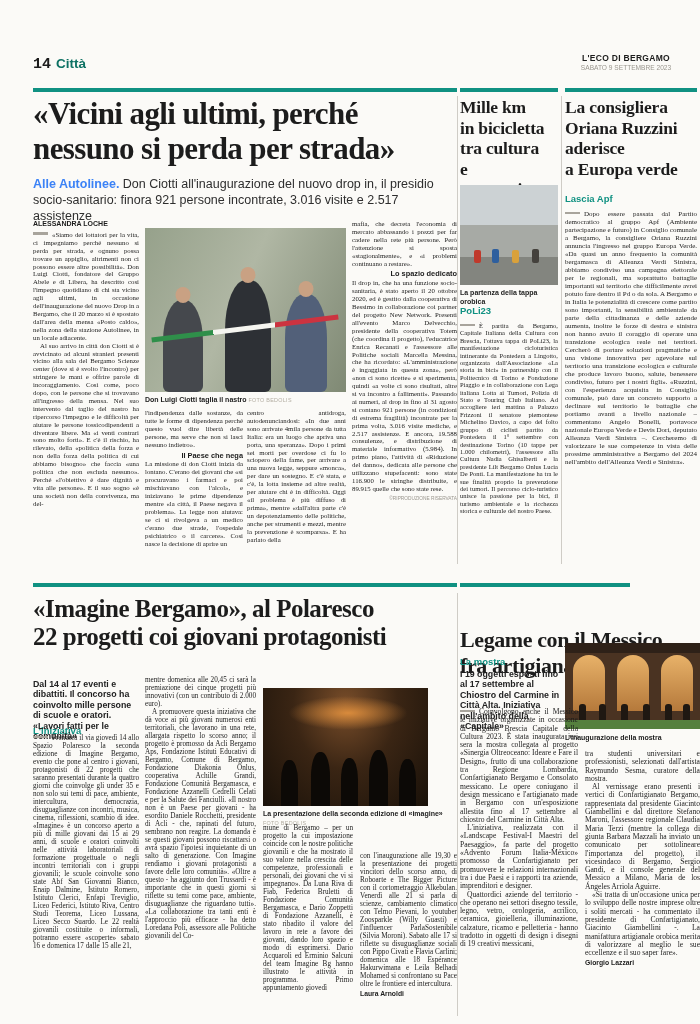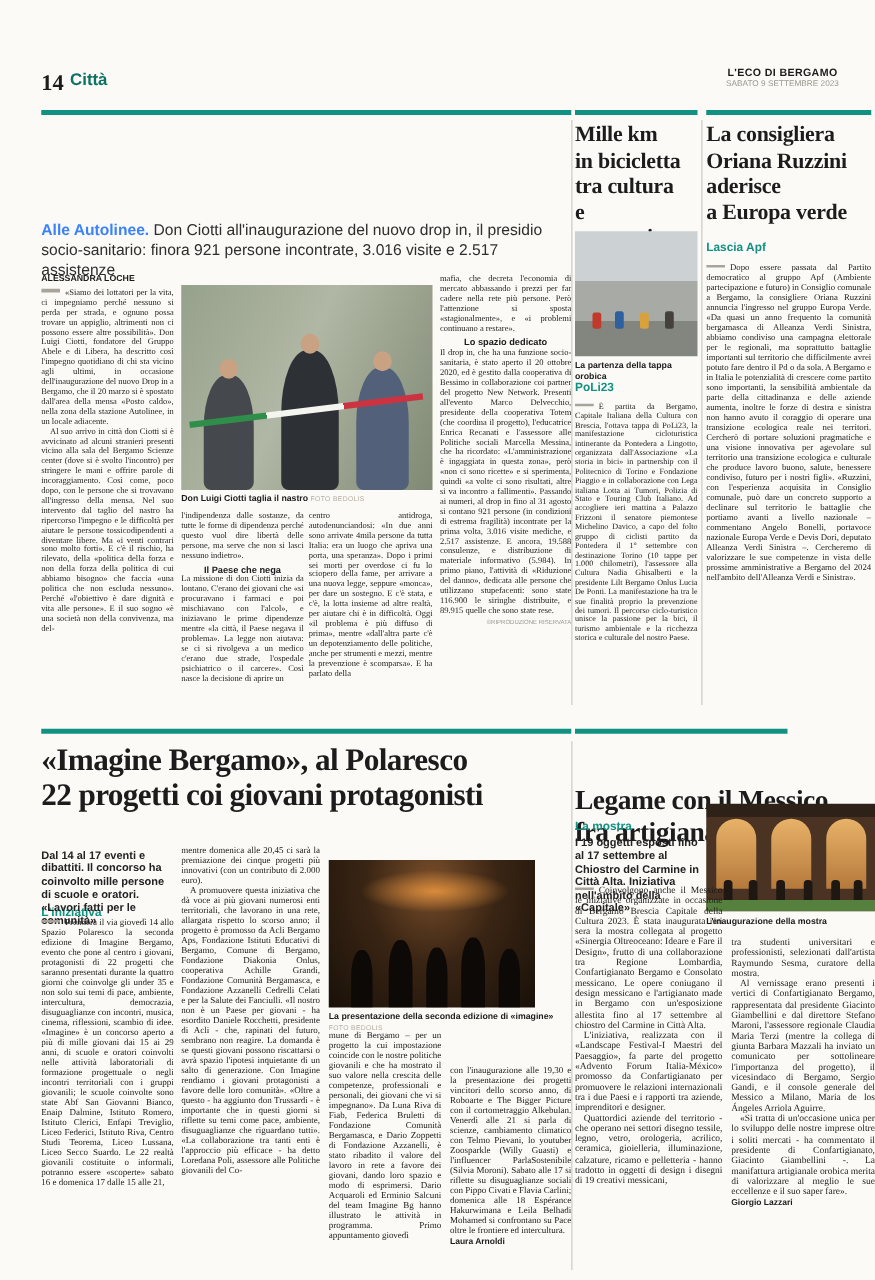--- a/index.html
+++ b/index.html
@@ -1,21 +1,21 @@
 <!DOCTYPE html>
 <html><head>
 <meta charset="utf-8">
 <style>
   html,body{margin:0;padding:0;background:#e9e7e2;}
   .sheet{position:relative;width:700px;height:1024px;margin:0 auto;background:#fbfaf7;
          font-family:"Liberation Serif",serif;color:#1c1c1c;overflow:hidden;}
   .abs{position:absolute;}
 
   
-  .pagenum{font-family:Liberation Serif, serif;font-weight:bold;font-size:18px;}
+  .pagenum{font-family:Liberation Mono, monospace;font-weight:bold;font-size:15px;}
   .section{font-family:"Liberation Sans",sans-serif;font-weight:bold;font-size:13.5px;color:#0d7163;}
   .masthead{font-family:"Liberation Sans",sans-serif;font-weight:bold;font-size:8.5px;letter-spacing:.3px;text-align:center;}
   .issuedate{font-family:"Liberation Sans",sans-serif;font-size:6.6px;color:#9a968e;text-align:center;margin-top:1px;}
 
   
   .rule{background:#109182;height:3.5px;}
   .vrule{background:#cfccc6;width:1px;}
 
   
   .h-lead{font-weight:bold;font-size:31px;line-height:35px;letter-spacing:-0.6px;}
@@ -31,21 +31,21 @@
   
   .body-col{text-align:justify;overflow:hidden;}
   .body-col p{margin:0;}
   .body-col p.indent{text-indent:7px;}
   .lead-body{font-size:6.8px;line-height:7.9px;}
   .bike-body{font-size:6.5px;line-height:7.4px;}
   .ruzzini-body{font-size:7px;line-height:8px;}
   .imagine-body{font-size:7.2px;line-height:8px;}
   .messico-body{font-size:7.6px;line-height:8.3px;}
 
-  .subhead{font-family:"Liberation Sans",sans-serif;font-weight:bold;font-size:7.4px;margin:3px 0 1px;text-align:center;}
+  .subhead{font-family:"Liberation Sans",sans-serif;font-weight:bold;font-size:7.4px;margin:3px 0 1px;text-align:right;}
   .byline-top{font-family:"Liberation Sans",sans-serif;font-weight:bold;font-size:7px;margin-bottom:3px;text-align:left;}
   .byline-end{font-family:"Liberation Sans",sans-serif;font-weight:bold;font-size:6.8px;margin-top:2px;text-align:left;}
   .caption{font-family:"Liberation Sans",sans-serif;font-weight:bold;font-size:7px;line-height:9px;text-align:left;}
   .credit{font-weight:normal;font-size:5.4px;color:#b3ada2;letter-spacing:.3px;}
   .rights{font-family:"Liberation Sans",sans-serif;font-size:4.8px;color:#9a968e;text-align:right;margin-top:2px;}
   .dash{display:inline-block;width:15px;height:2.5px;background:#a8a49c;margin-right:4px;vertical-align:2px;}
 
   
   .photo{position:absolute;overflow:hidden;}
   .photo-lead{background:linear-gradient(115deg,#96a18b 0%,#b0b7a4 45%,#7f8974 100%);}
@@ -79,20 +79,24 @@
   </div>
 
   <div class="abs rule" style="left:33px;top:88px;width:424px;"></div>
   <div class="abs rule" style="left:460px;top:88px;width:98px;"></div>
   <div class="abs rule" style="left:565px;top:88px;width:132px;"></div>
 
   <div class="abs vrule" style="left:457px;top:96px;height:468px;"></div>
   <div class="abs vrule" style="left:561px;top:96px;height:468px;"></div>
   <div class="abs vrule" style="left:457px;top:593px;height:423px;"></div>
 
+  <div class="abs h-lead" style="left:33px;top:96px;width:424px;">
+    <div>«Vicini agli ultimi, perché</div>
+    <div>nessuno si perda per strada»</div>
+  </div>
   <div class="abs standfirst" style="left:33px;top:176px;width:424px;">
     <span class="lead-in">Alle Autolinee.</span><span> Don Ciotti all'inaugurazione del nuovo drop in, il presidio socio-sanitario: finora 921 persone incontrate, 3.016 visite e 2.517 assistenze</span>
   </div>
 
   <div class="abs body-col lead-body" style="left:33px;top:220px;width:106px;height:344px;">
     <div class="byline-top">ALESSANDRA LOCHE</div>
     <p><span class="dash"></span><span>«Siamo dei lottatori per la vita, ci impegniamo perché nessuno si perda per strada, e ognuno possa trovare un appiglio, altrimenti non ci possono essere altre possibilità». Don Luigi Ciotti, fondatore del Gruppo Abele e di Libera, ha descritto così l'impegno quotidiano di chi sta vicino agli ultimi, in occasione dell'inaugurazione del nuovo Drop in a Bergamo, che il 20 marzo si è spostato dall'area della mensa «Posto caldo», nella zona della stazione Autolinee, in un locale adiacente.</span></p>
     <p class="indent">Al suo arrivo in città don Ciotti si è avvicinato ad alcuni stranieri presenti vicino alla sala del Bergamo Scienze center (dove si è svolto l'incontro) per stringere le mani e offrire parole di incoraggiamento. Così come, poco dopo, con le persone che si trovavano all'ingresso della mensa. Nel suo intervento dal taglio del nastro ha ripercorso l'impegno e le difficoltà per aiutare le persone tossicodipendenti a diventare libere. Ma «i venti contrari sono molto forti». E c'è il rischio, ha rilevato, della «politica della forza e non della forza della politica di cui abbiamo bisogno» che faccia «una politica che non escluda nessuno». Perché «l'obiettivo è dare dignità e vita alle persone». E il suo sogno «è una società non della convivenza, ma del-</p>
   </div>
 

